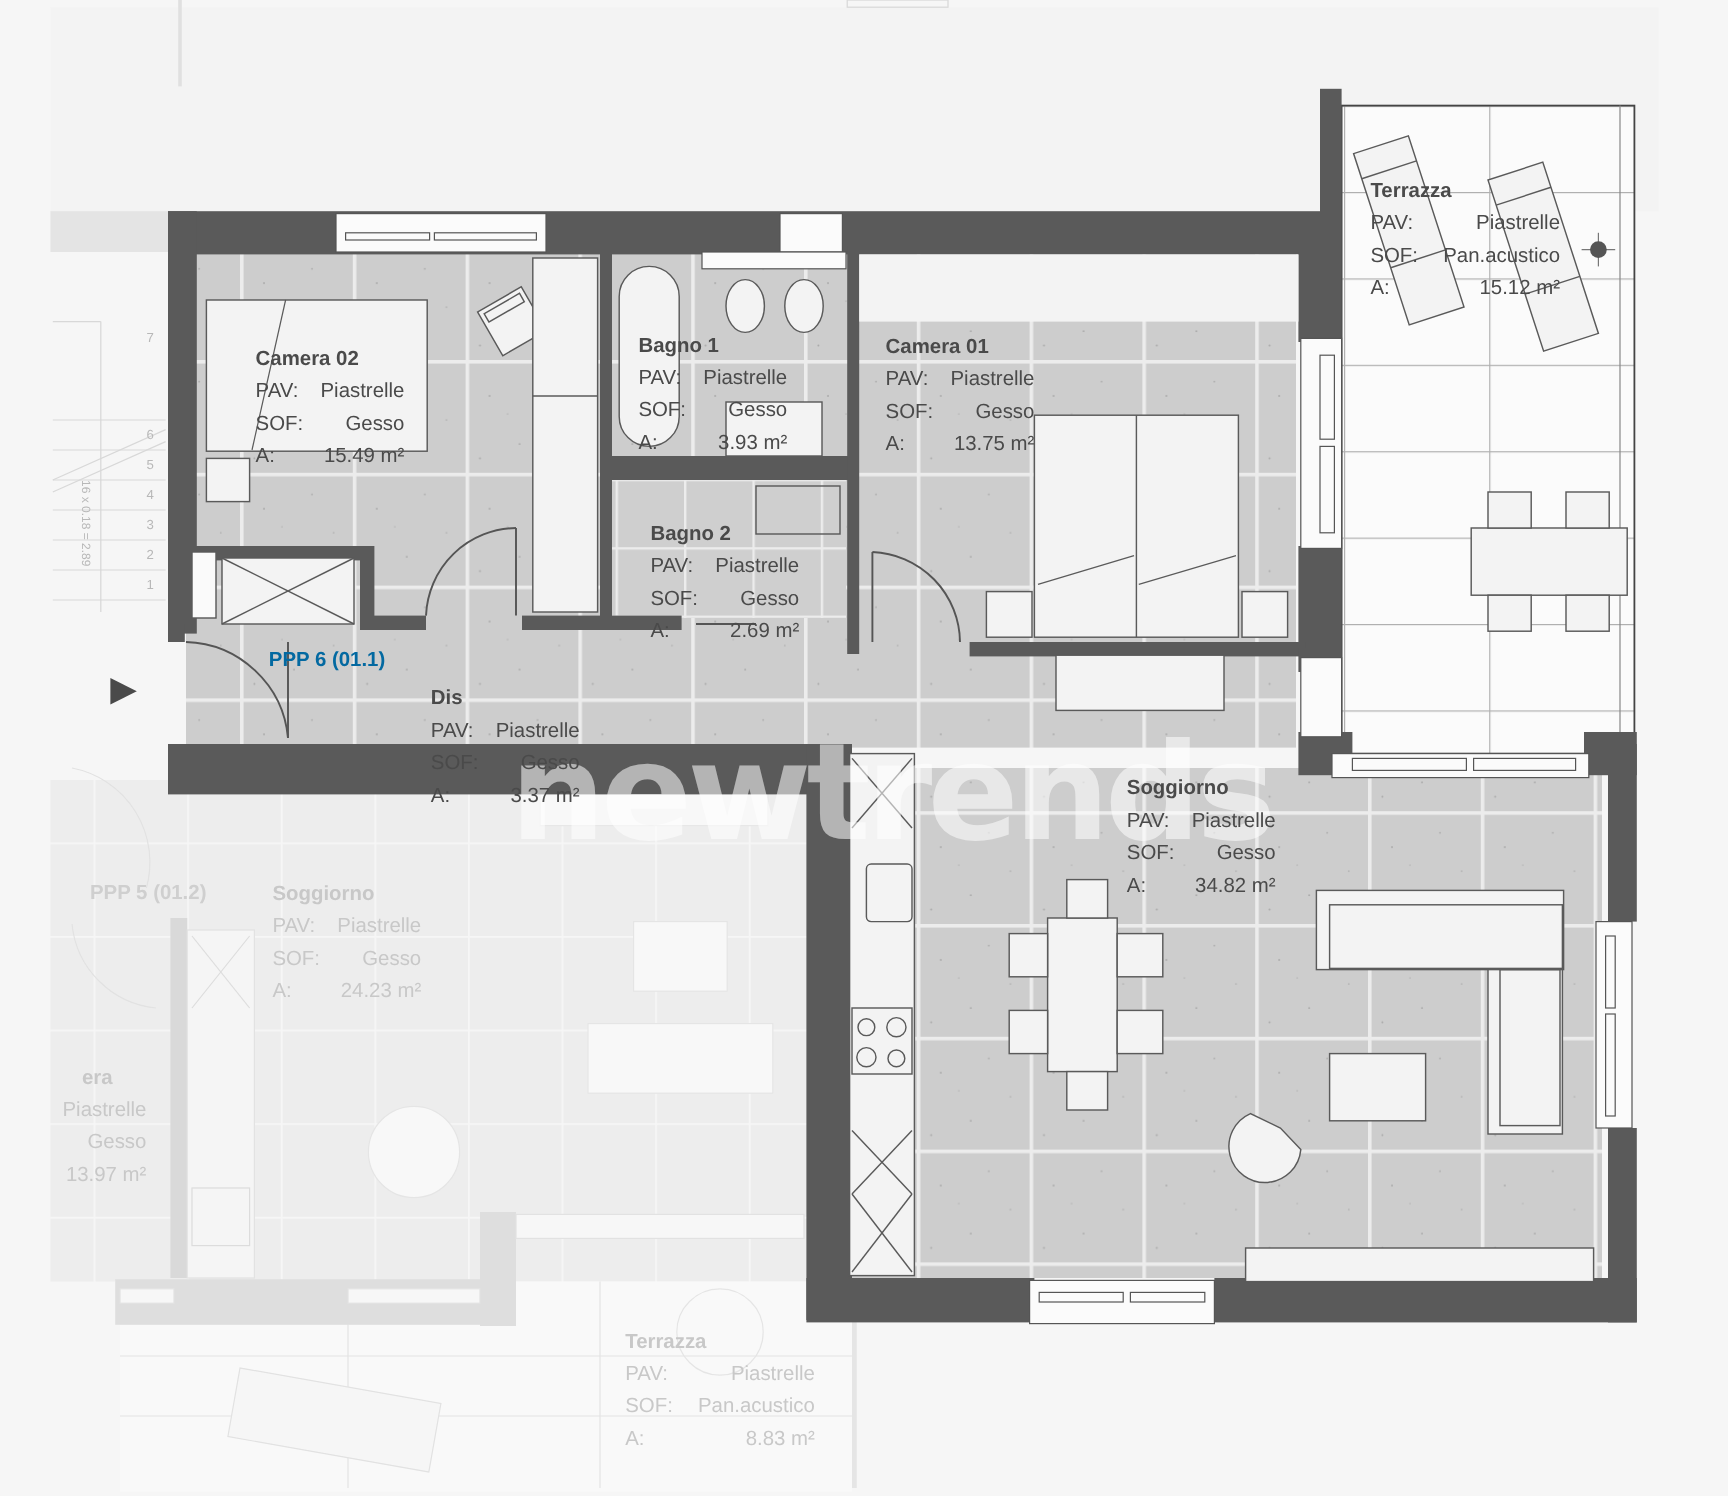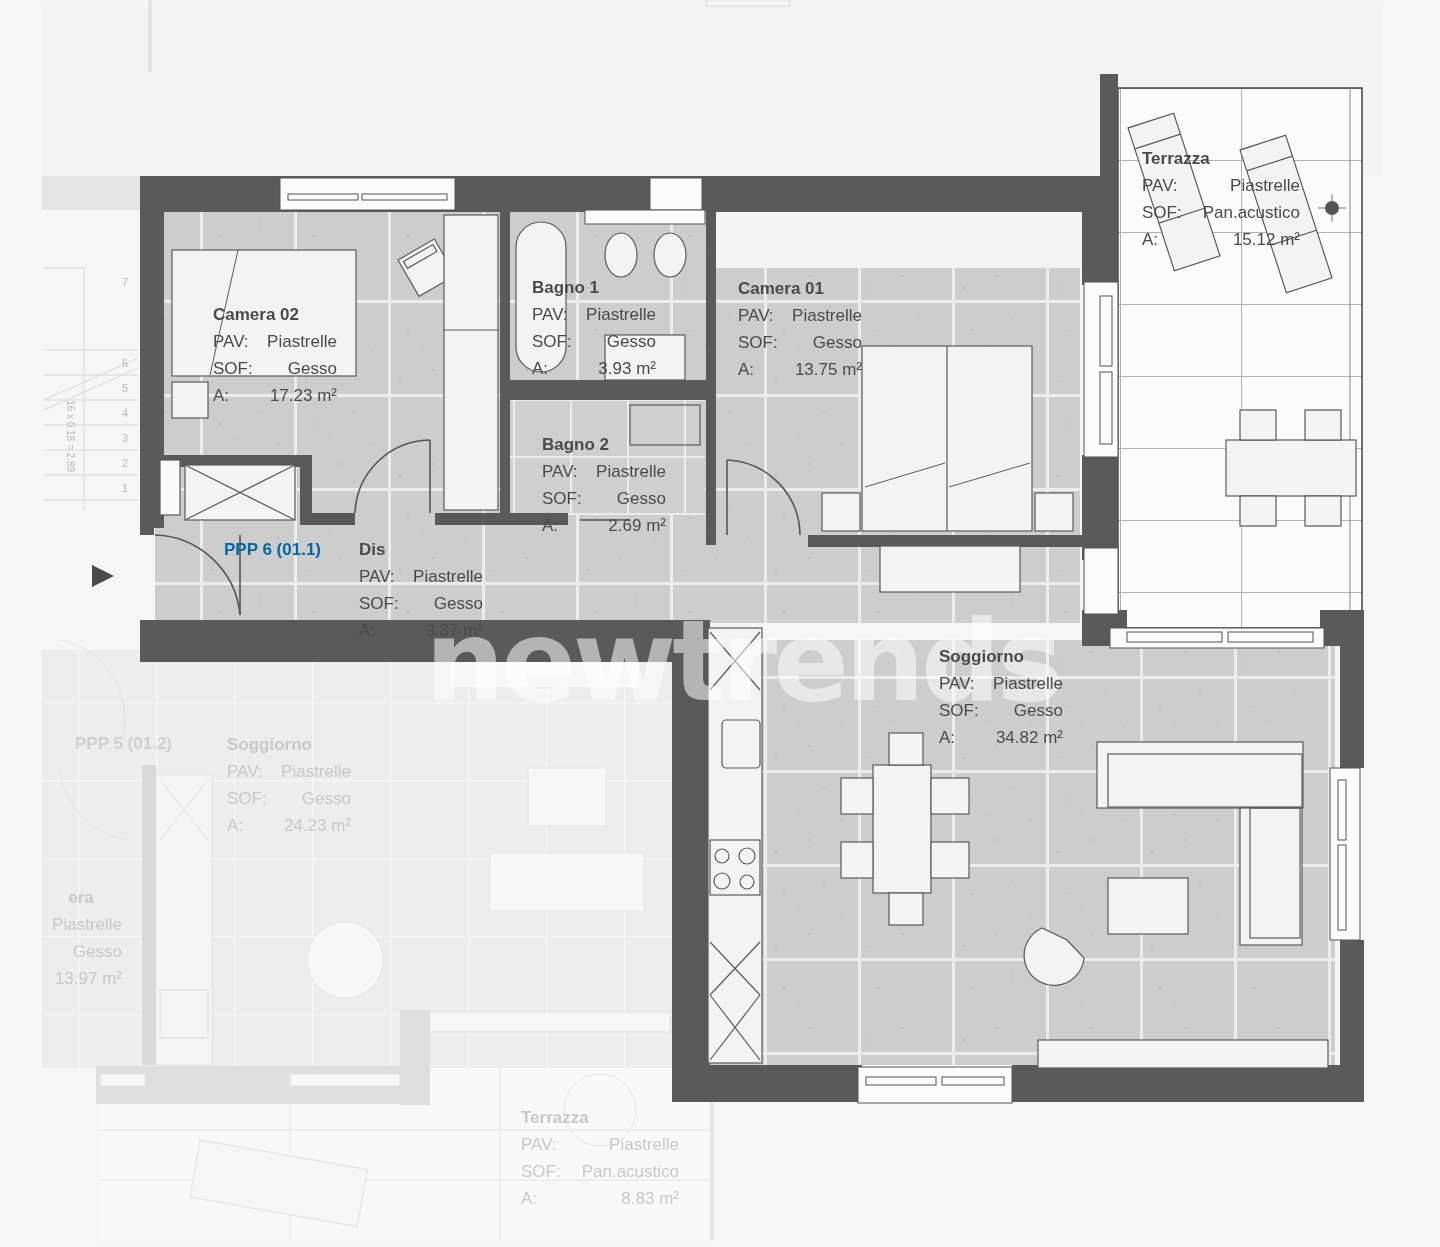--- a/index.html
+++ b/index.html
@@ -267,33 +267,33 @@
 <div class="stair-num" style="left:122px;top:382px">5</div>
 <div class="stair-num" style="left:122px;top:407px">4</div>
 <div class="stair-num" style="left:122px;top:432px">3</div>
 <div class="stair-num" style="left:122px;top:457px">2</div>
 <div class="stair-num" style="left:122px;top:482px">1</div>
 <div class="stair-dim">16 x 0.18 = 2.89</div>
 
 <div class="ppp" style="left:224px;top:540px">PPP 6 (01.1)</div>
 <div class="ppp faded" style="left:75px;top:734px">PPP 5 (01.2)</div>
 
-<div class="label" style="left:213px;top:273px;width:124px">
+<div class="label" style="left:213px;top:257px;width:124px">
   <span class="title">Camera 02</span>
   <div class="row">
       <span class="k">PAV:</span>
       <span class="v">Piastrelle</span>
     </div>
   <div class="row">
       <span class="k">SOF:</span>
       <span class="v">Gesso</span>
     </div>
   <div class="row">
       <span class="k">A:</span>
-      <span class="v">17.23 m²</span>
+      <span class="v">15.49 m²</span>
     </div>
 </div>
 
 <div class="label" style="left:532px;top:246px;width:124px">
   <span class="title">Bagno 1</span>
   <div class="row">
       <span class="k">PAV:</span>
       <span class="v">Piastrelle</span>
     </div>
   <div class="row">
@@ -331,21 +331,21 @@
   <div class="row">
       <span class="k">SOF:</span>
       <span class="v">Gesso</span>
     </div>
   <div class="row">
       <span class="k">A:</span>
       <span class="v">2.69 m²</span>
     </div>
 </div>
 
-<div class="label" style="left:359px;top:508px;width:124px">
+<div class="label" style="left:359px;top:540px;width:124px">
   <span class="title">Dis</span>
   <div class="row">
       <span class="k">PAV:</span>
       <span class="v">Piastrelle</span>
     </div>
   <div class="row">
       <span class="k">SOF:</span>
       <span class="v">Gesso</span>
     </div>
   <div class="row">

